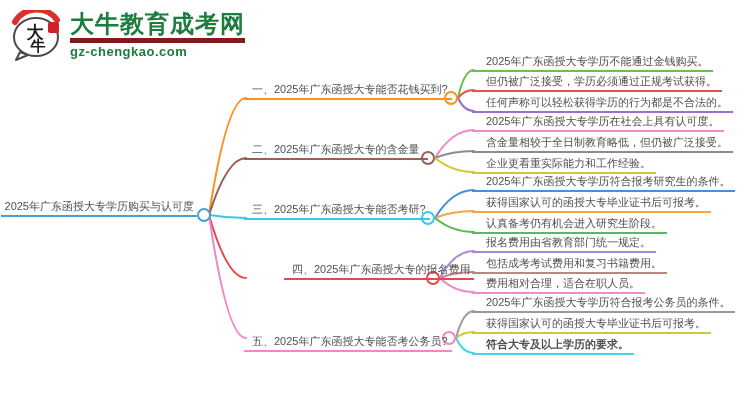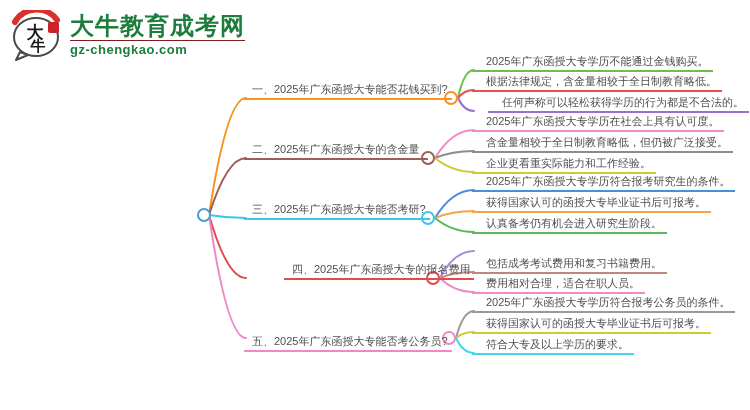--- a/index.html
+++ b/index.html
@@ -3,21 +3,21 @@
 <meta charset="utf-8">
 <style>
   html,body{margin:0;padding:0;background:#fff;}
   .stage{position:relative;width:750px;height:410px;background:#fff;overflow:hidden;
          font-family:"Liberation Sans","DejaVu Sans",sans-serif;}
   .links{position:absolute;left:0;top:0;width:750px;height:410px;}
   
   .logo{position:absolute;left:10px;top:10px;display:flex;align-items:center;gap:6px;cursor:pointer;}
   .logo-text .site-name{font-size:24px;font-weight:bold;letter-spacing:1px;line-height:24px;}
   .logo-text .site-url{font-size:13px;font-weight:bold;letter-spacing:.5px;line-height:16px;
-                       border-top:1px solid #7f1d1d;margin-top:2px;padding-top:1px;}
+                       border-top:5px solid #7f1d1d;margin-top:2px;padding-top:1px;}
   
   .node{position:absolute;white-space:nowrap;font-size:11px;line-height:14px;color:#4f4f4f;
         border-bottom:2px solid #a21caf;cursor:default;}
   .central{padding:0 3px 2px 4px;}
   .head{padding:0 4px 2px 8px;}
   .leaf{padding:0 5px 2px 14px;}
 </style>
 </head>
 <body>
 
@@ -67,39 +67,41 @@
     <path d="M456,338 Q463,353 474,353" fill="none" stroke-width="2" stroke-linecap="round" stroke="#45d4e8"></path>
 
     <circle cx="204" cy="215" r="6" fill="#fff" stroke-width="2" stroke="#4a9cd6"></circle>
     <circle cx="451" cy="98" r="6" fill="#fff" stroke-width="2" stroke="#f7941e"></circle>
     <circle cx="428" cy="158" r="6" fill="#fff" stroke-width="2" stroke="#9c5f56"></circle>
     <circle cx="428" cy="218" r="6" fill="#fff" stroke-width="2" stroke="#3bc8e8"></circle>
     <circle cx="433" cy="278" r="6" fill="#fff" stroke-width="2" stroke="#e04b4b"></circle>
     <circle cx="449" cy="338" r="6" fill="#fff" stroke-width="2" stroke="#f186c8"></circle>
   </svg>
 
+  <div class="node central" style="right: 553px; top: 199px; border-bottom-color: rgb(74, 156, 214);">2025年广东函授大专学历购买与认可度</div>
 
   <div class="node head" style="left: 244px; top: 82px; min-width: 195px; border-bottom-color: rgb(247, 148, 30);">一、2025年广东函授大专能否花钱买到?</div>
   <div class="node head" style="left: 244px; top: 142px; min-width: 172px; border-bottom-color: rgb(156, 95, 86);">二、2025年广东函授大专的含金量</div>
   <div class="node head" style="left: 244px; top: 202px; min-width: 172px; border-bottom-color: rgb(59, 200, 232);">三、2025年广东函授大专能否考研?</div>
   <div class="node head" style="left: 244px; top: 262px; min-width: 177px; border-bottom-color: rgb(224, 75, 75); margin-left: 40px;">四、2025年广东函授大专的报名费用</div>
   <div class="node head" style="left: 244px; top: 334px; min-width: 193px; border-bottom-color: rgb(241, 134, 200);">五、2025年广东函授大专能否考公务员?</div>
 
   <div class="node leaf" style="left: 472px; top: 54px; border-bottom-color: rgb(106, 191, 78);">2025年广东函授大专学历不能通过金钱购买。</div>
-  <div class="node leaf" style="left: 472px; top: 74px; border-bottom-color: rgb(230, 80, 80);">根据法律规定，含金量相较于全日制教育略低。</div>
-  <div class="node leaf" style="left: 488px; top: 95px; border-bottom-color: rgb(154, 111, 208);">任何声称可以轻松获得学历的行为都是不合法的。</div>
+  <div class="node leaf" style="left: 472px; top: 74px; border-bottom-color: rgb(230, 80, 80);">但仍被广泛接受，学历必须通过正规考试获得。</div>
+  <div class="node leaf" style="left: 472px; top: 95px; border-bottom-color: rgb(154, 111, 208);">任何声称可以轻松获得学历的行为都是不合法的。</div>
 
   <div class="node leaf" style="left: 472px; top: 114px; border-bottom-color: rgb(241, 138, 200);">2025年广东函授大专学历在社会上具有认可度。</div>
   <div class="node leaf" style="left: 472px; top: 156px; border-bottom-color: rgb(207, 201, 52);">企业更看重实际能力和工作经验。</div>
   <div class="node leaf" style="left: 472px; top: 135px; border-bottom-color: rgb(140, 140, 140);">含金量相较于全日制教育略低，但仍被广泛接受。</div>
 
   <div class="node leaf" style="left: 472px; top: 174px; border-bottom-color: rgb(74, 144, 217); text-align: center;">2025年广东函授大专学历符合报考研究生的条件。</div>
   <div class="node leaf" style="left: 472px; top: 216px; border-bottom-color: rgb(92, 184, 92);">认真备考仍有机会进入研究生阶段。</div>
   <div class="node leaf" style="left: 472px; top: 195px; border-bottom-color: rgb(247, 163, 72);">获得国家认可的函授大专毕业证书后可报考。</div>
 
+  <div class="node leaf" style="left: 472px; top: 235px; border-bottom-color: rgb(169, 138, 216);">报名费用由省教育部门统一规定。</div>
   <div class="node leaf" style="left: 472px; top: 256px; border-bottom-color: rgb(189, 134, 128);">包括成考考试费用和复习书籍费用。</div>
   <div class="node leaf" style="left: 472px; top: 276px; border-bottom-color: rgb(241, 138, 200);">费用相对合理，适合在职人员。</div>
 
   <div class="node leaf" style="left: 472px; top: 295px; border-bottom-color: rgb(154, 154, 154); text-align: center;">2025年广东函授大专学历符合报考公务员的条件。</div>
   <div class="node leaf" style="left: 472px; top: 316px; border-bottom-color: rgb(207, 201, 52);">获得国家认可的函授大专毕业证书后可报考。</div>
-  <div class="node leaf" style="left: 472px; top: 337px; border-bottom-color: rgb(69, 212, 232);">符合大专及以上学历的要求。</div>
+  <div class="node leaf" style="left: 472px; top: 337px; border-bottom-color: rgb(69, 212, 232); font-weight: bold;">符合大专及以上学历的要求。</div>
 
 </div>
 
 </body></html>

